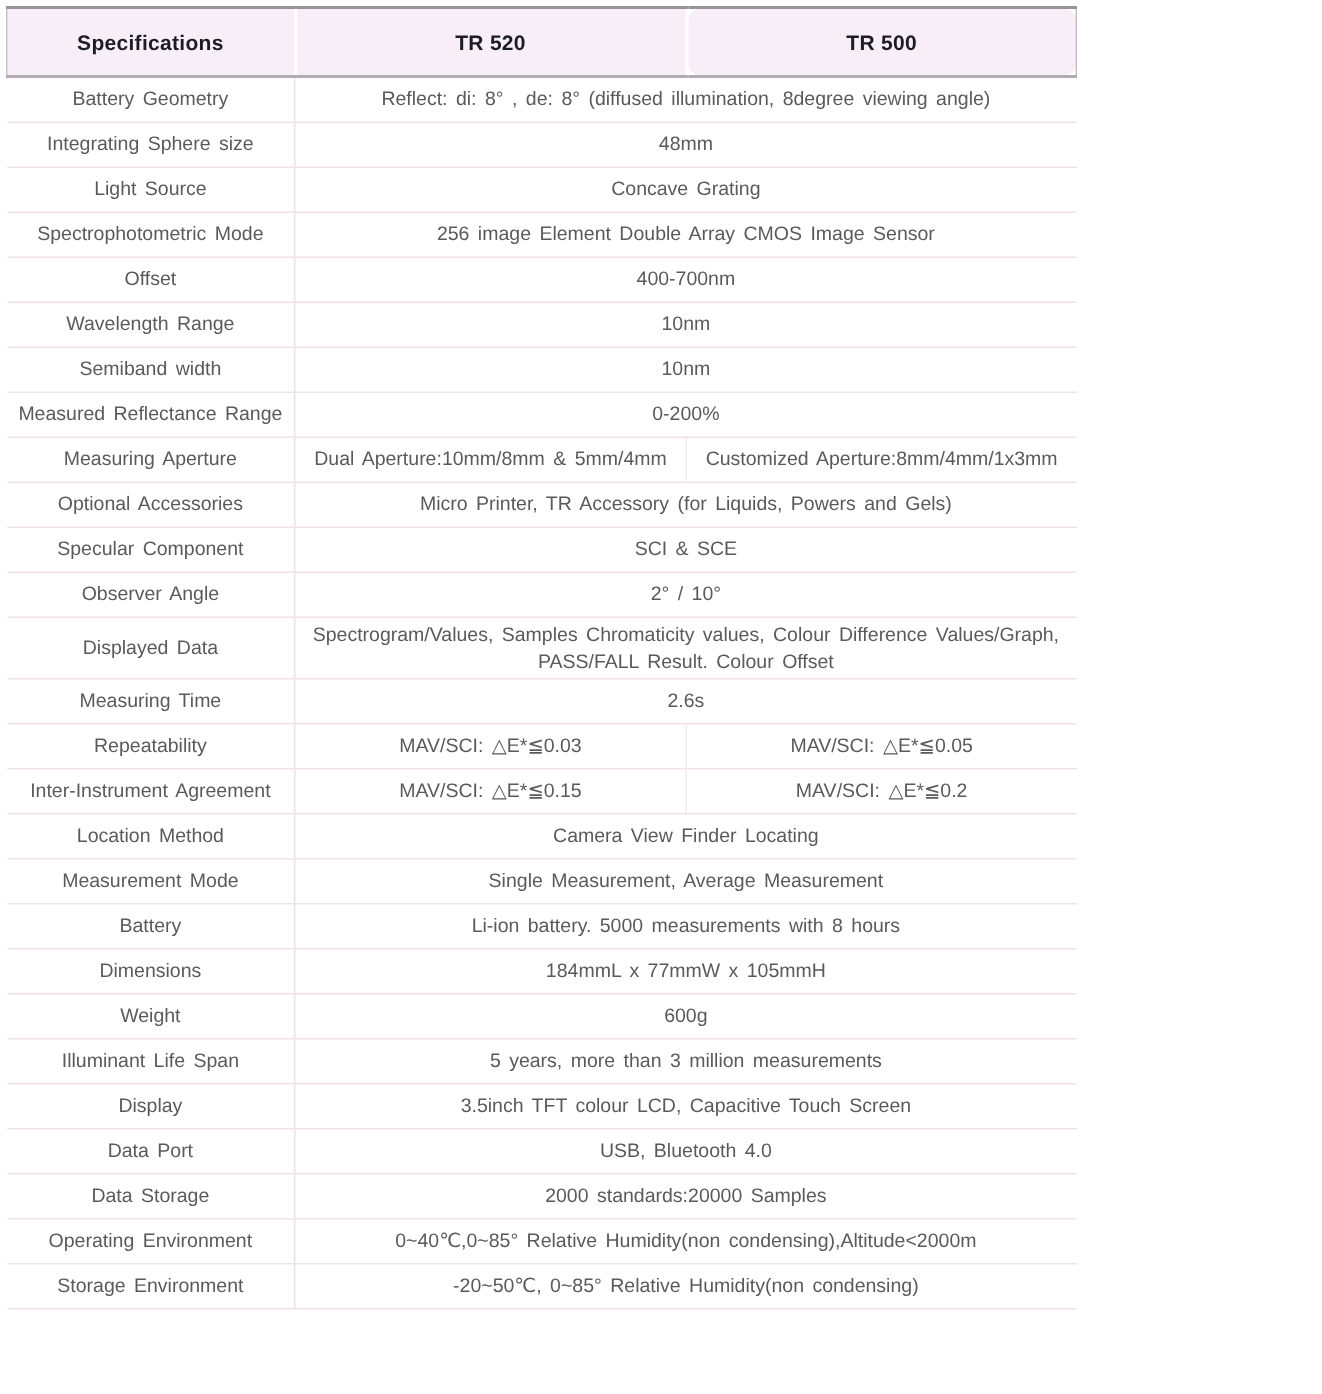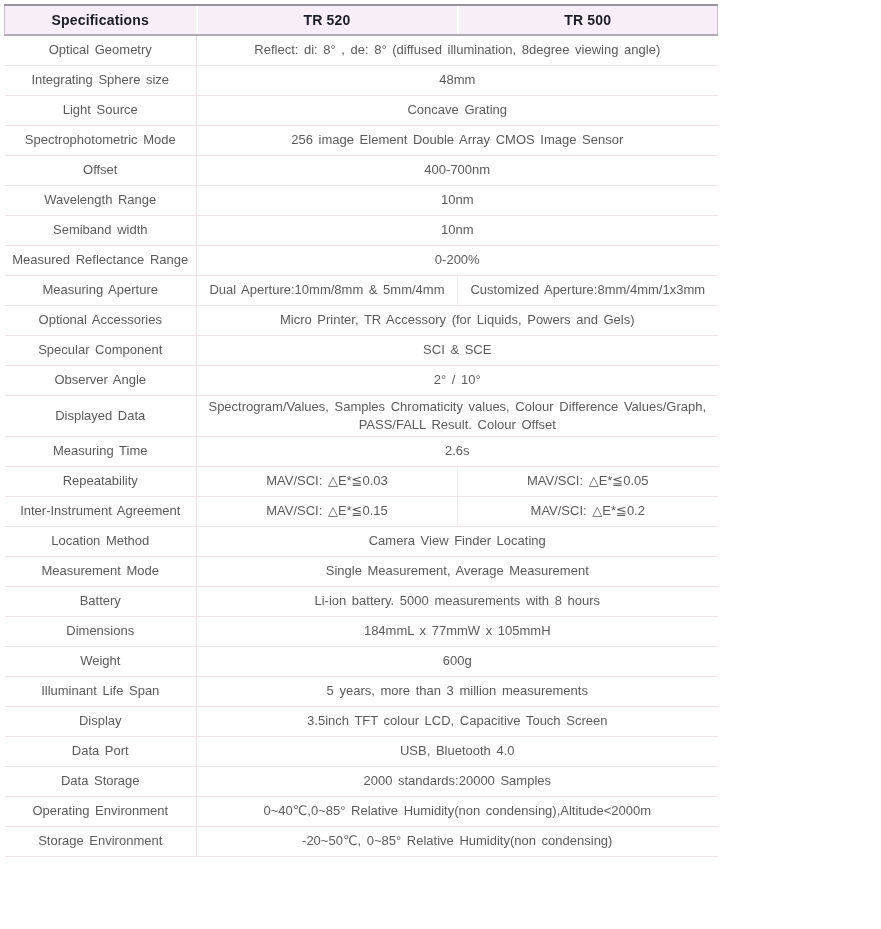--- a/index.html
+++ b/index.html
@@ -28,29 +28,29 @@
   table {
     width: 713px;
     border-collapse: collapse;
     table-layout: fixed;
   }
   thead th {
     background: var(--header-bg);
     color: var(--header-text);
     font-size: 14px;
     font-weight: bold;
-    height: 30px;
+    height: 46px;
     text-align: center;
     vertical-align: middle;
     border-top: 2px solid var(--header-border-top);
     border-bottom: 2px solid var(--header-border-bottom);
     letter-spacing: 0.2px;
   }
   thead th:first-child { border-left: 1px solid var(--header-border-side); }
-  thead th:last-child  { border-right: 1px solid var(--header-border-side); }
+  thead th:last-child  { border-right: 1px solid var(--header-border-side); border-radius: 11px; }
   thead th + th { border-left: 2px solid #ffffff; }
   tbody td {
     height: 30px;
     font-size: 13px;
     color: var(--body-text);
     text-align: center;
     vertical-align: middle;
     border-bottom: 1px solid var(--row-line);
     white-space: pre-line;
     line-height: 18px;
@@ -76,21 +76,21 @@
     </colgroup>
     <thead>
       <tr>
         <th>Specifications</th>
         <th>TR 520</th>
         <th>TR 500</th>
       </tr>
     </thead>
     <tbody>
         <tr>
-    <td class="label">Optical Geometry</td>
+    <td class="label">Battery Geometry</td>
     <td class="value" colspan="2">Reflect: di: 8° , de: 8° (diffused illumination, 8degree viewing angle)</td>
   </tr>
         <tr>
     <td class="label">Integrating Sphere size</td>
     <td class="value" colspan="2">48mm</td>
   </tr>
         <tr>
     <td class="label">Light Source</td>
     <td class="value" colspan="2">Concave Grating</td>
   </tr>

